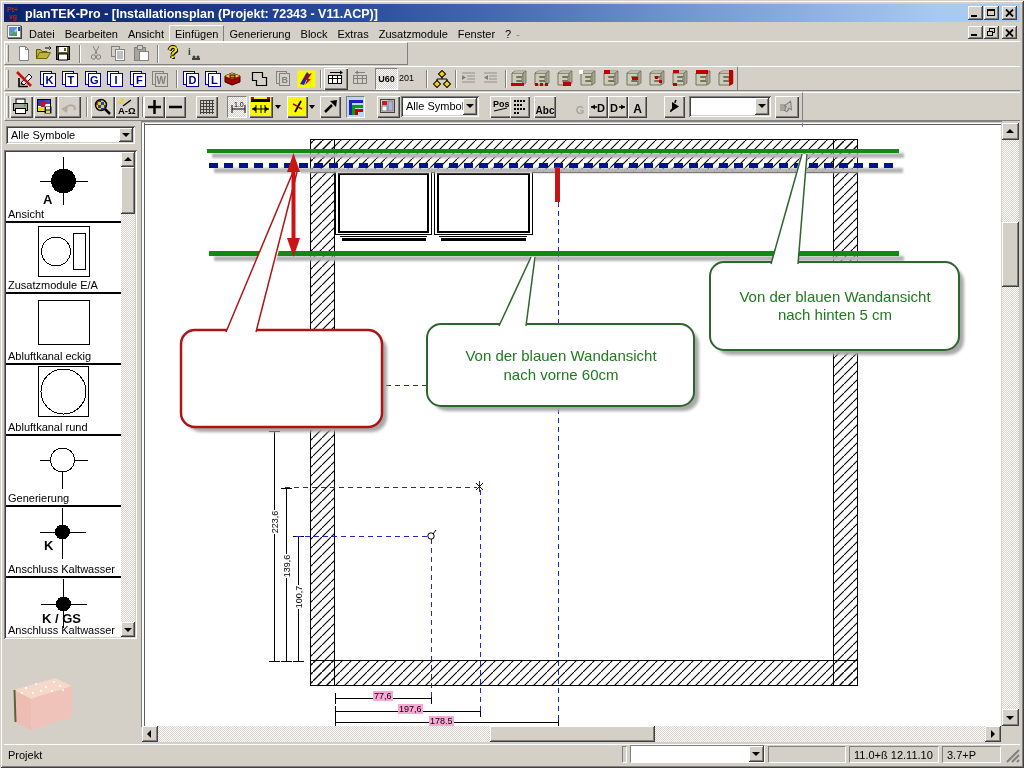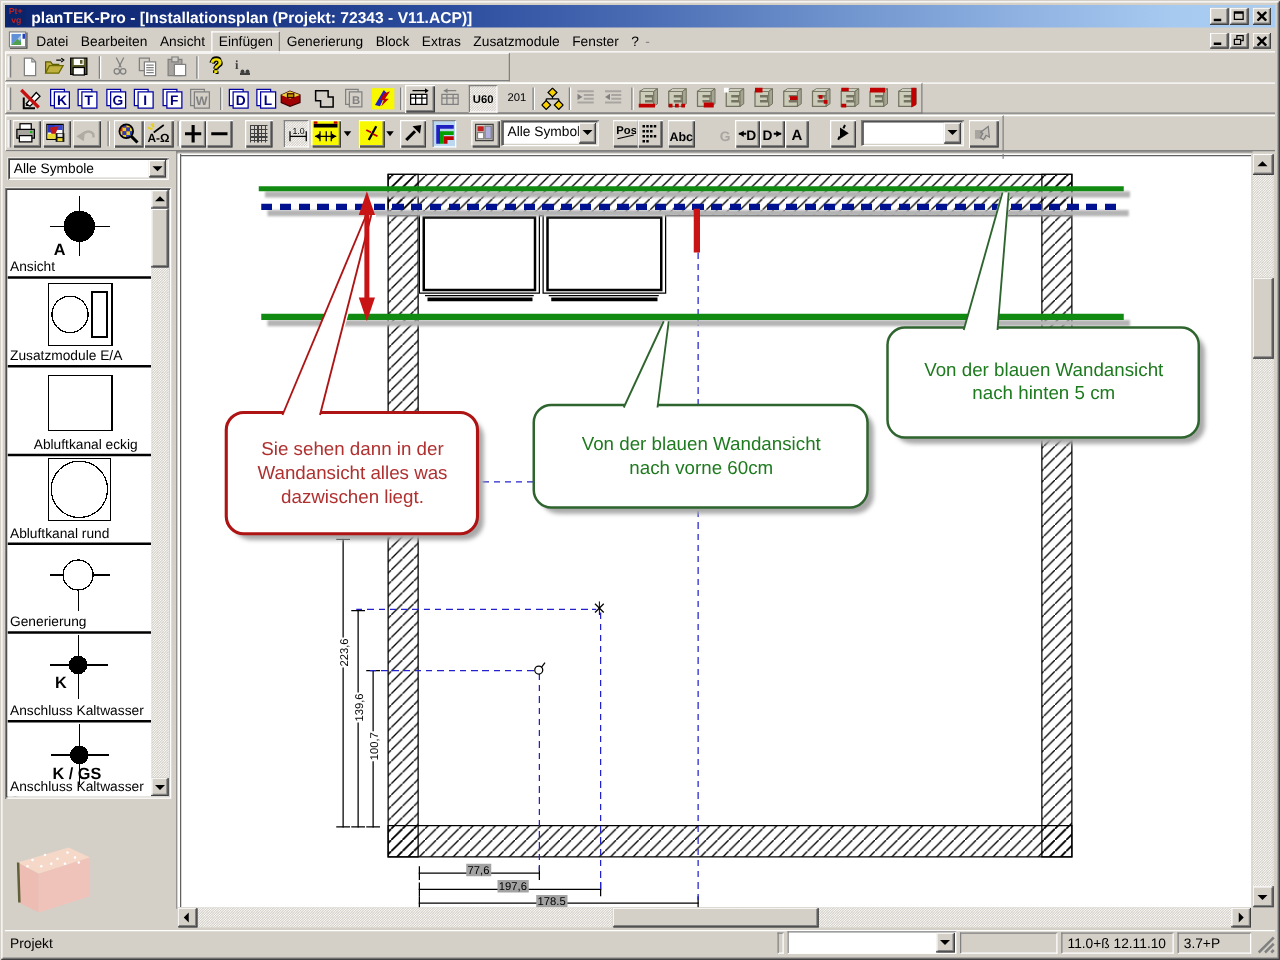--- a/index.html
+++ b/index.html
@@ -7,21 +7,21 @@
 .abs { position:absolute; }
 .sunken { border-top:1px solid #808080; border-left:1px solid #808080; border-right:1px solid #fff; border-bottom:1px solid #fff; }
 .sunken2 { box-shadow: inset 1px 1px 0 #808080, inset -1px -1px 0 #fff, inset 2px 2px 0 #404040, inset -2px -2px 0 #d4d0c8; }
 .btn3d { background:#d4d0c8; box-shadow: inset 1px 1px 0 #fff, inset -1px -1px 0 #404040, inset -2px -2px 0 #808080; }
 .wbtn { background:#d4d0c8; box-shadow: inset -1px -1px 0 #404040, inset 1px 1px 0 #fff, inset -2px -2px 0 #808080, inset 2px 2px 0 #d4d0c8; }
 .dither { background-image: linear-gradient(45deg,#fff 25%,transparent 25%,transparent 75%,#fff 75%), linear-gradient(45deg,#fff 25%,transparent 25%,transparent 75%,#fff 75%); background-size:2px 2px; background-position:0 0,1px 1px; background-color:#d4d0c8; }
 .vsep { width:2px; border-left:1px solid #808080; border-right:1px solid #fff; }
 .bdoth { height:1px; background: repeating-linear-gradient(to right,#2222cc 0 5px,transparent 5px 9px); }
 .bdotv { width:1px; background: repeating-linear-gradient(to bottom,#2222cc 0 5px,transparent 5px 9px); }
 .dimv { font-size:9px; color:#000; background:#fff; transform:rotate(-90deg); transform-origin:center; width:24px; text-align:center; }
-.dimh { font-size:9px; color:#000; background:#a3a3a3; padding:0 1px; }
+.dimh { font-size:9px; color:#000; background:#f9a8d4; padding:0 1px; }
 </style></head>
 <body>
 
 <div class="abs" style="left:0;top:0;width:1024px;height:768px; box-shadow: inset 1px 1px 0 #d4d0c8, inset -1px -1px 0 #404040, inset 2px 2px 0 #fff, inset -2px -2px 0 #808080;"></div>
 
 <div class="abs" style="left:4px;top:4px;width:1016px;height:18px;background:linear-gradient(to right,#0c2570 0%,#16307e 15%,#2c4d9e 35%,#4a6cb4 50%,#6e92cc 65%,#8fb2e2 80%,#a6caf0 92%,#a8ccf2 100%);"></div>
 <div class="abs" style="left:7px;top:6px;width:14px;height:14px;background:#0a246a;color:#c02020;font-size:7px;font-weight:bold;line-height:7px;">Pt+<br>&nbsp;vg</div>
 <div class="abs" style="left:25px;top:7px;color:#fff;font-weight:bold;font-size:12.5px;letter-spacing:0px;">planTEK-Pro - [Installationsplan (Projekt: 72343 - V11.ACP)]</div>
 
 <div class="abs wbtn" style="left:968px;top:6px;width:15px;height:14px;">
@@ -202,21 +202,21 @@
         <rect x="1.5" y="5.5" width="13" height="8" fill="#d4d0c8" stroke="#808080"></rect>
         <line x1="1.5" y1="8.5" x2="14.5" y2="8.5" stroke="#808080"></line>
         <line x1="5.5" y1="5.5" x2="5.5" y2="13.5" stroke="#808080"></line>
         <line x1="10.5" y1="5.5" x2="10.5" y2="13.5" stroke="#808080"></line>
         <line x1="3" y1="2.5" x2="13" y2="2.5" stroke="#808080"></line>
         <polygon points="3,0.5 0,2.5 3,4.5" fill="#808080" transform="translate(3,0)"></polygon>
       </svg>
     </div>
   <div class="vsep abs" style="left:371px;top:3px;height:18px;"></div>
   <div class="abs dither sunken" style="left:370px;top:1px;width:23px;height:22px;text-align:center;font-size:9px;font-weight:bold;padding-top:5px;">U60</div>
-  <div class="abs" style="left:394px;top:1px;width:22px;height:22px;text-align:right;font-size:9px;padding-top:5px;">201</div>
+  <div class="abs" style="left:394px;top:1px;width:22px;height:22px;text-align:left;font-size:9px;padding-top:5px;">201</div>
   <div class="vsep abs" style="left:421px;top:3px;height:18px;"></div>
   <svg class="abs" style="left:428px;top:3px;" width="18" height="18">
       <g stroke="#000" fill="none">
         <line x1="9" y1="5" x2="9" y2="9"></line>
         <line x1="4" y1="9" x2="14" y2="9"></line>
         <line x1="4" y1="9" x2="4" y2="11"></line>
         <line x1="14" y1="9" x2="14" y2="11"></line>
       </g>
       <g fill="#f8d000" stroke="#000">
         <rect x="6.5" y="1.5" width="5" height="5" transform="rotate(45 9 4)"></rect>
@@ -550,21 +550,21 @@
     <rect x="32.5" y="3.5" width="51" height="50" fill="none" stroke="#000"></rect>
     <circle cx="50" cy="28.5" r="14.5" fill="none" stroke="#000"></circle>
     <rect x="67.5" y="10.5" width="12" height="36" fill="none" stroke="#000"></rect>
   </svg>
   <div class="abs" style="left:2px;top:127px;font-size:11px;">Zusatzmodule E/A</div>
   <div class="abs" style="left:0;top:140px;width:115px;height:2px;background:#000;"></div>
 
   <svg class="abs" shape-rendering="crispEdges" style="left:0;top:142px;" width="115" height="70">
     <rect x="32.5" y="6.5" width="51" height="44" fill="none" stroke="#000"></rect>
   </svg>
-  <div class="abs" style="left:2px;top:198px;font-size:11px;margin-left:19px;">Abluftkanal eckig</div>
+  <div class="abs" style="left:2px;top:198px;font-size:11px;">Abluftkanal eckig</div>
   <div class="abs" style="left:0;top:211px;width:115px;height:2px;background:#000;"></div>
 
   <svg class="abs" shape-rendering="crispEdges" style="left:0;top:213px;" width="115" height="70">
     <rect x="32.5" y="1.5" width="50" height="50" fill="none" stroke="#000"></rect>
     <circle cx="57.5" cy="26.5" r="22.5" fill="none" stroke="#000"></circle>
   </svg>
   <div class="abs" style="left:2px;top:269px;font-size:11px;">Abluftkanal rund</div>
   <div class="abs" style="left:0;top:282px;width:115px;height:2px;background:#000;"></div>
 
   <svg class="abs" shape-rendering="crispEdges" style="left:0;top:284px;" width="115" height="70">
@@ -724,21 +724,20 @@
     <rect x="285" y="201" width="267" height="82" rx="14" fill="#fff" stroke="#2e642e" stroke-width="2"></rect>
     <polygon points="357,203 388,134 394,134 384,203" fill="#fff"></polygon>
     <line x1="357" y1="203" x2="389" y2="134" stroke="#2e642e" stroke-width="1.5"></line>
     <line x1="384" y1="203" x2="393" y2="134" stroke="#2e642e" stroke-width="1.5"></line>
 
     <rect x="568" y="139" width="249" height="88" rx="14" fill="#fff" stroke="#2e642e" stroke-width="2"></rect>
     <polygon points="629,141 659,31 666,31 656,141" fill="#fff"></polygon>
     <line x1="629" y1="141" x2="660" y2="31" stroke="#2e642e" stroke-width="1.5"></line>
     <line x1="656" y1="141" x2="665" y2="31" stroke="#2e642e" stroke-width="1.5"></line>
   </svg>
-  <div class="abs" style="left:44px;top:228px;width:192px;font-size:15px;line-height:18.8px;text-align:center;color:#b03030;">Sie sehen dann in der<br>Wandansicht alles was<br>dazwischen liegt.</div>
   <div class="abs" style="left:290px;top:224px;width:258px;font-size:15px;line-height:18.5px;text-align:center;color:#1e7a1e;">Von der blauen Wandansicht<br>nach vorne 60cm</div>
   <div class="abs" style="left:573px;top:165px;width:240px;font-size:15px;line-height:18px;text-align:center;color:#1e7a1e;">Von der blauen Wandansicht<br>nach hinten 5 cm</div>
 
   <svg class="abs" style="left:140px;top:25px;" width="24" height="112">
     <line x1="11.5" y1="12" x2="11.5" y2="100" stroke="#c81414" stroke-width="4"></line>
     <polygon points="11.5,5 5,24 18,24" fill="#c81414"></polygon>
     <polygon points="11.5,109 5,90 18,90" fill="#c81414"></polygon>
   </svg>
 </div>
 

